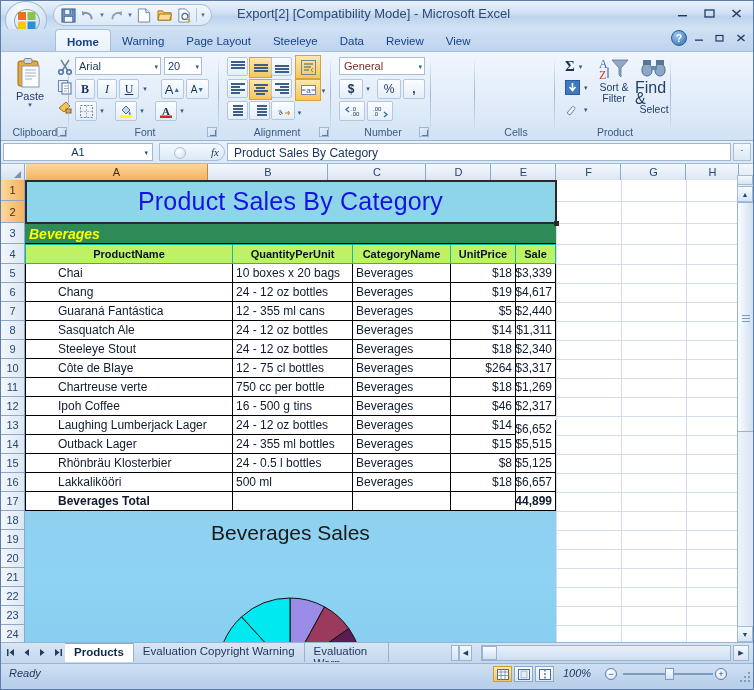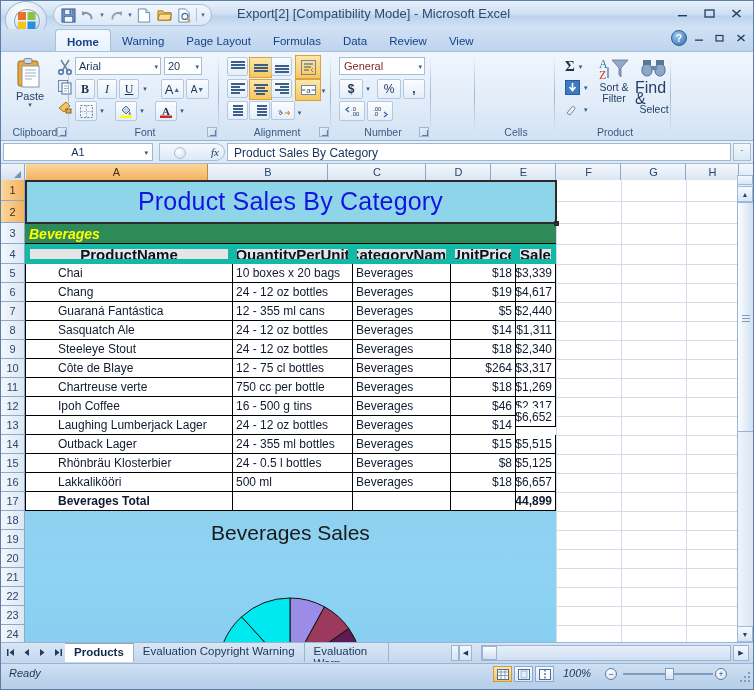--- a/index.html
+++ b/index.html
@@ -143,22 +143,22 @@
   .cellarea{position:absolute;left:24px;top:16px;right:0;bottom:0;background:#fff;}
   .gline-v{position:absolute;top:0;bottom:0;width:1px;background:#d3dcea;}
   .gline-h{position:absolute;left:0;right:0;height:1px;background:#d3dcea;}
 
   .cell{position:absolute;box-sizing:border-box;font-size:12px;color:#101b2e;
     display:flex;align-items:center;white-space:nowrap;overflow:hidden;}
   .c-title{background:#8fd5ea;border:1px solid #7a3f3f;color:#1414e0;
     font-size:25px;justify-content:center;letter-spacing:.2px;}
   .c-group{background:#2e8b57;color:#ffff00;font-weight:bold;font-style:italic;
     font-size:14px;padding-left:4px;border-top:1px solid #1d4f34;border-bottom:1px solid #000;}
-  .c-hdr{background:#e5e5e5;font-weight:bold;justify-content:center;font-size:15px;
-    border:5px solid #14b8a6;color:#0a1320;}
+  .c-hdr{background:#bef264;font-weight:bold;justify-content:center;font-size:11px;
+    border:1px solid #14b8a6;color:#0a1320;}
   .c-data{background:#fff;border-right:1px solid #000;border-bottom:1px solid #000;
     padding-left:3px;}
   .c-data.num{justify-content:flex-end;padding-right:3px;}
   .c-total{background:#fff;border-right:1px solid #000;border-bottom:1px solid #000;
     font-weight:bold;padding-left:3px;}
   .c-total.num{justify-content:flex-end;padding-right:3px;}
   .leftedge{border-left:1px solid #000;padding-left:32px;}
 
   .chartarea{position:absolute;background:linear-gradient(180deg,#8fd0ef 0%,#8ed3f2 45%,#86cdf0 100%);}
   .charttitle{position:absolute;width:100%;text-align:center;font-size:21px;color:#1a1a1a;}
@@ -287,21 +287,21 @@
           </svg>
       </div>
     </div>
   </div>
 
   <div class="tabrow">
     <div class="tabs">
       <div class="tab active">Home</div>
       <div class="tab">Warning</div>
       <div class="tab">Page Layout</div>
-      <div class="tab">Formulas</div>
+      <div class="tab">Steeleye</div>
       <div class="tab">Data</div>
       <div class="tab">Review</div>
       <div class="tab">View</div>
     </div>
     <div class="tabrow-right">
       <div class="helpq">?</div>
       <div class="mini-b">
         <svg width="10" height="8" viewBox="0 0 10 8">
             <rect x="1" y="5.5" width="8" height="1.3" fill="#1f3c66"></rect>
           </svg>
@@ -734,21 +734,21 @@
         <div class="cell c-data" style="left:208px;top:217px;width:120px;height:19px;">16 - 500 g tins</div>
         <div class="cell c-data" style="left:328px;top:217px;width:98px;height:19px;">Beverages</div>
         <div class="cell c-data num" style="left:426px;top:217px;width:65px;height:19px;">$46</div>
         <div class="cell c-data num" style="left:491px;top:217px;width:40px;height:19px;">$2,317</div>
       </div>
       <div>
         <div class="cell c-data leftedge" style="left:0;top:236px;width:208px;height:19px;">Laughing Lumberjack Lager</div>
         <div class="cell c-data" style="left:208px;top:236px;width:120px;height:19px;">24 - 12 oz bottles</div>
         <div class="cell c-data" style="left:328px;top:236px;width:98px;height:19px;">Beverages</div>
         <div class="cell c-data num" style="left:426px;top:236px;width:65px;height:19px;">$14</div>
-        <div class="cell c-data num" style="left:491px;top:228px;width:40px;height:19px;">$6,652</div>
+        <div class="cell c-data num" style="left:491px;top:240px;width:40px;height:19px;">$6,652</div>
       </div>
       <div>
         <div class="cell c-data leftedge" style="left:0;top:255px;width:208px;height:19px;">Outback Lager</div>
         <div class="cell c-data" style="left:208px;top:255px;width:120px;height:19px;">24 - 355 ml bottles</div>
         <div class="cell c-data" style="left:328px;top:255px;width:98px;height:19px;">Beverages</div>
         <div class="cell c-data num" style="left:426px;top:255px;width:65px;height:19px;">$15</div>
         <div class="cell c-data num" style="left:491px;top:255px;width:40px;height:19px;">$5,515</div>
       </div>
       <div>
         <div class="cell c-data leftedge" style="left:0;top:274px;width:208px;height:19px;">Rhönbräu Klosterbier</div>

